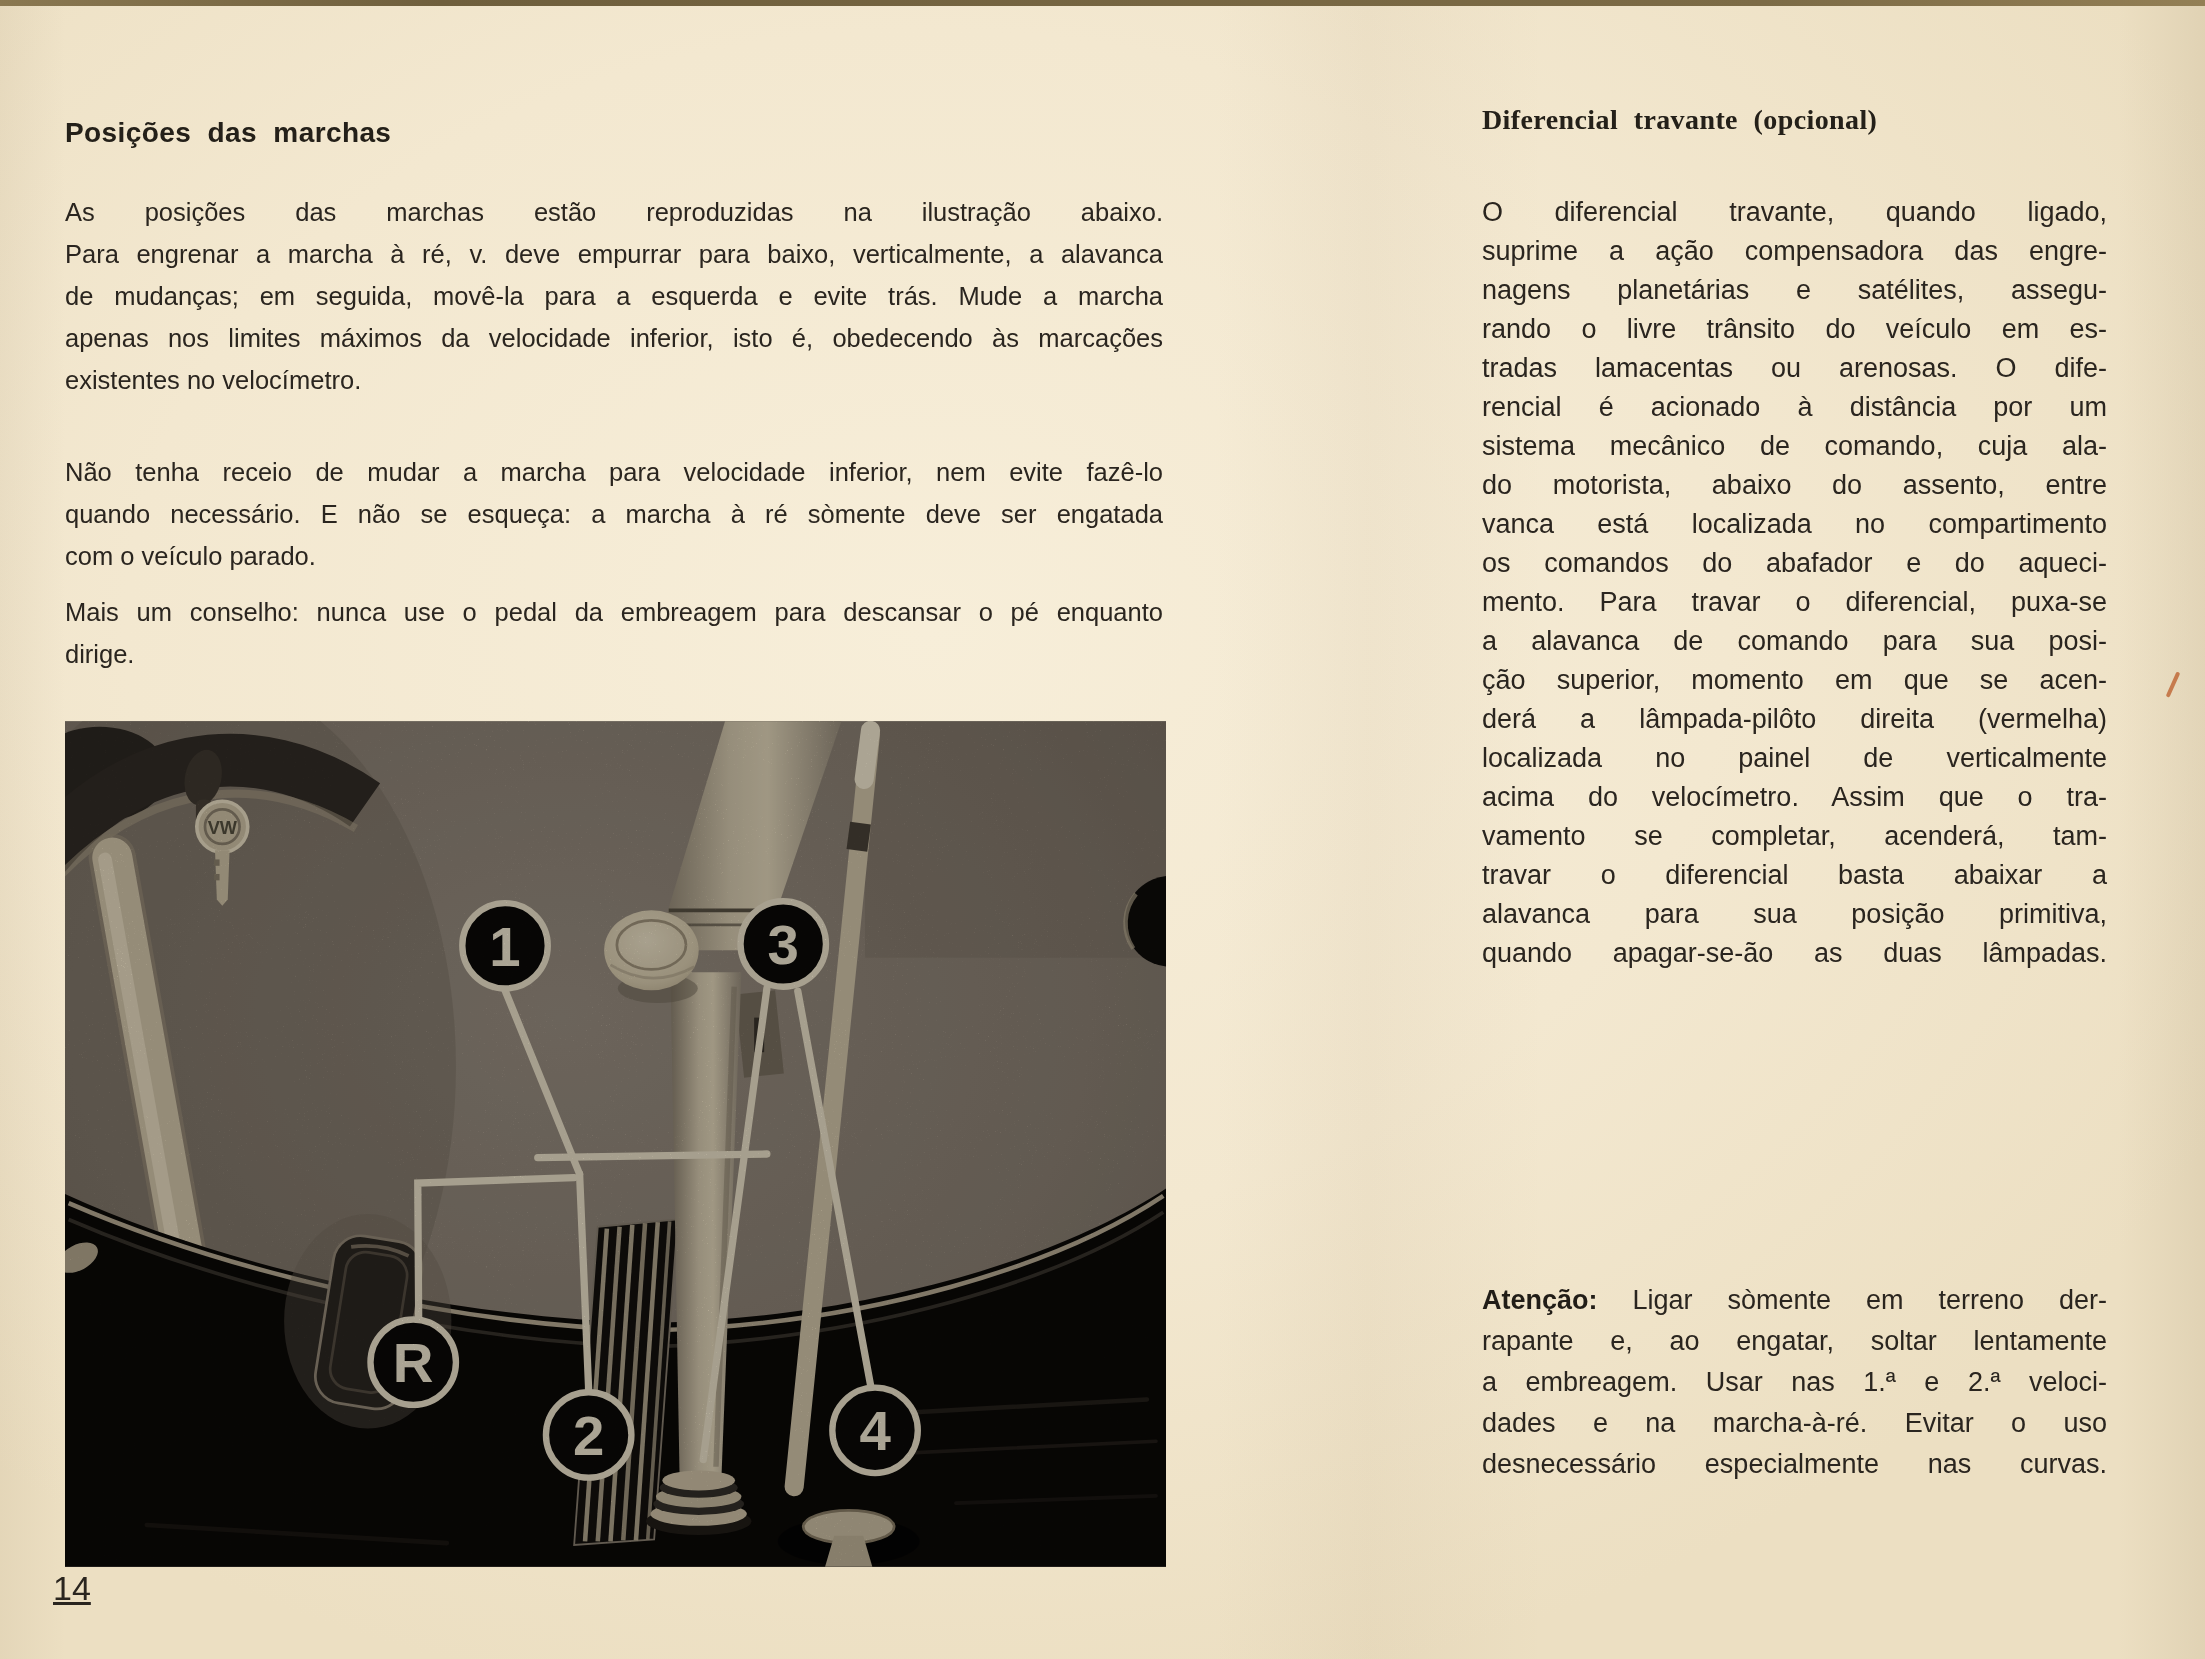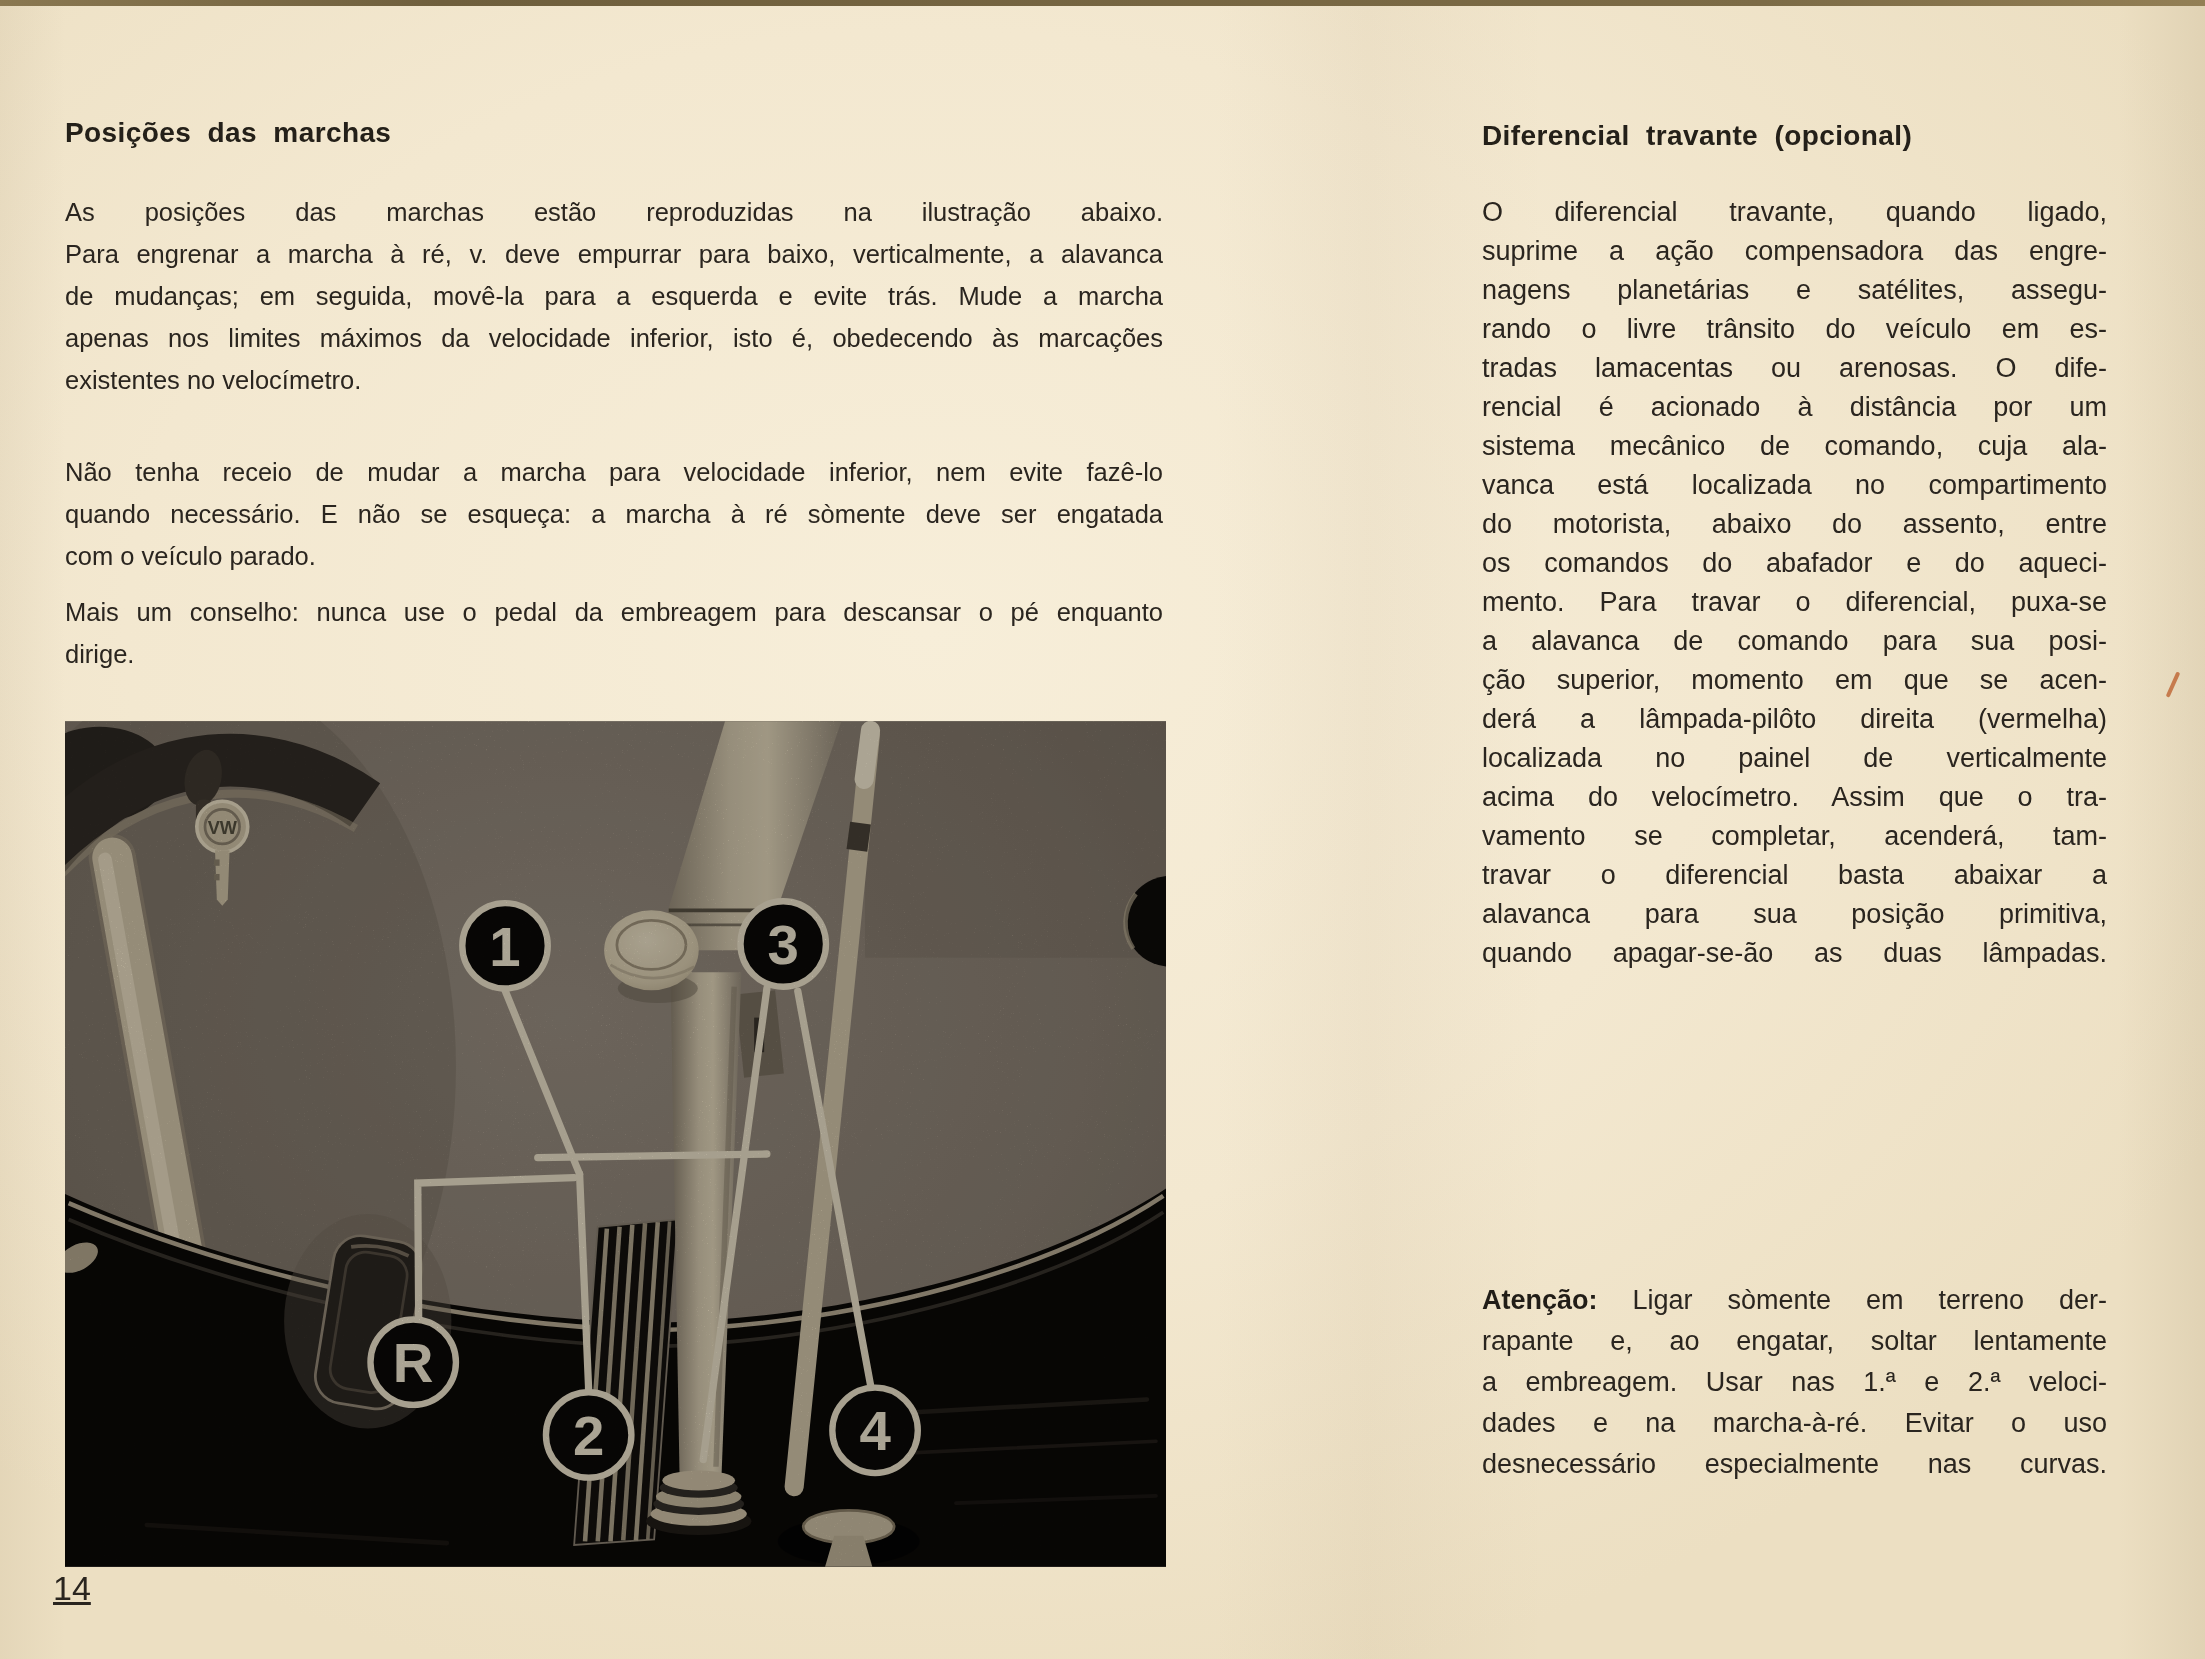--- a/index.html
+++ b/index.html
@@ -15,21 +15,21 @@
       radial-gradient(ellipse 1455px 1091px at 42% 38%, #f7eed9 0%, #f3e8d0 55%, #ecdfc2 100%);
     color:#2a251f;
   }
   .edge-top{position:absolute;left:0;top:0;width:2206px;height:5.5px;background:linear-gradient(90deg,#8a7851,#6f5f3d 20%,#7c6b46 80%,#937f55);}
   .pen-mark{position:absolute;left:2171px;top:671px;width:3.6px;height:27px;background:#c06a3a;transform:rotate(24deg);border-radius:1.8px;opacity:.85;}
 
   .h1{
     position:absolute;font-weight:bold;font-size:28px;letter-spacing:0.4px;word-spacing:8.2px;color:#242019;
   }
   #h-left{left:65px;top:117px;}
-  #h-right{left:1482px;top:120px;}
+  #h-right{left:1482px;top:104px;font-family:Liberation Serif, serif;}
 
   .para{position:absolute;font-size:25.5px;line-height:42px;color:#2a251f;}
   .para .jl{text-align:justify;text-align-last:justify;}
   .para .jl:last-child{text-align-last:left;}
   #p1{left:65px;top:191px;width:1098px;}
   #p2{left:65px;top:451px;width:1098px;}
   #p3{left:65px;top:591px;width:1098px;}
 
   .rpara{position:absolute;font-size:27px;line-height:39px;color:#2a251f;}
   .rpara .jr{text-align:justify;text-align-last:justify;}
@@ -70,22 +70,22 @@
 
   <div id="h-right" class="h1">Diferencial travante (opcional)</div>
   <div id="rp" class="rpara">
       <div class="jr">O diferencial travante, quando ligado,</div>
       <div class="jr">suprime a ação compensadora das engre-</div>
       <div class="jr">nagens planetárias e satélites, assegu-</div>
       <div class="jr">rando o livre trânsito do veículo em es-</div>
       <div class="jr">tradas lamacentas ou arenosas. O dife-</div>
       <div class="jr">rencial é acionado à distância por um</div>
       <div class="jr">sistema mecânico de comando, cuja ala-</div>
+      <div class="jr">do motorista, abaixo do assento, entre</div>
       <div class="jr">vanca está localizada no compartimento</div>
-      <div class="jr">do motorista, abaixo do assento, entre</div>
       <div class="jr">os comandos do abafador e do aqueci-</div>
       <div class="jr">mento. Para travar o diferencial, puxa-se</div>
       <div class="jr">a alavanca de comando para sua posi-</div>
       <div class="jr">ção superior, momento em que se acen-</div>
       <div class="jr">derá a lâmpada-pilôto direita (vermelha)</div>
       <div class="jr">localizada no painel de verticalmente</div>
       <div class="jr">acima do velocímetro. Assim que o tra-</div>
       <div class="jr">vamento se completar, acenderá, tam-</div>
       <div class="jr">travar o diferencial basta abaixar a</div>
       <div class="jr">alavanca para sua posição primitiva,</div>

